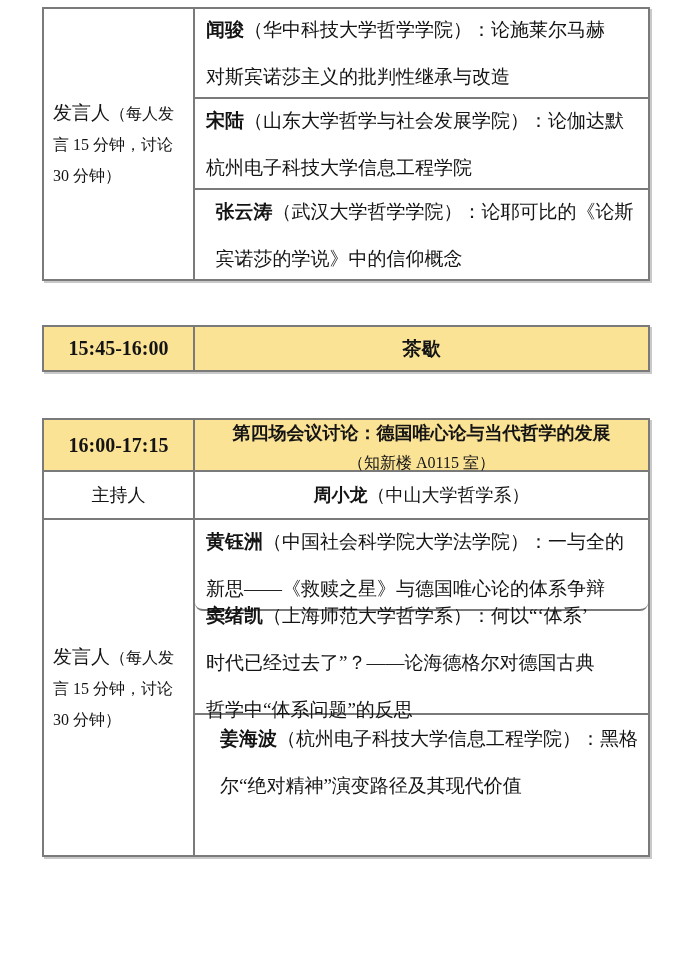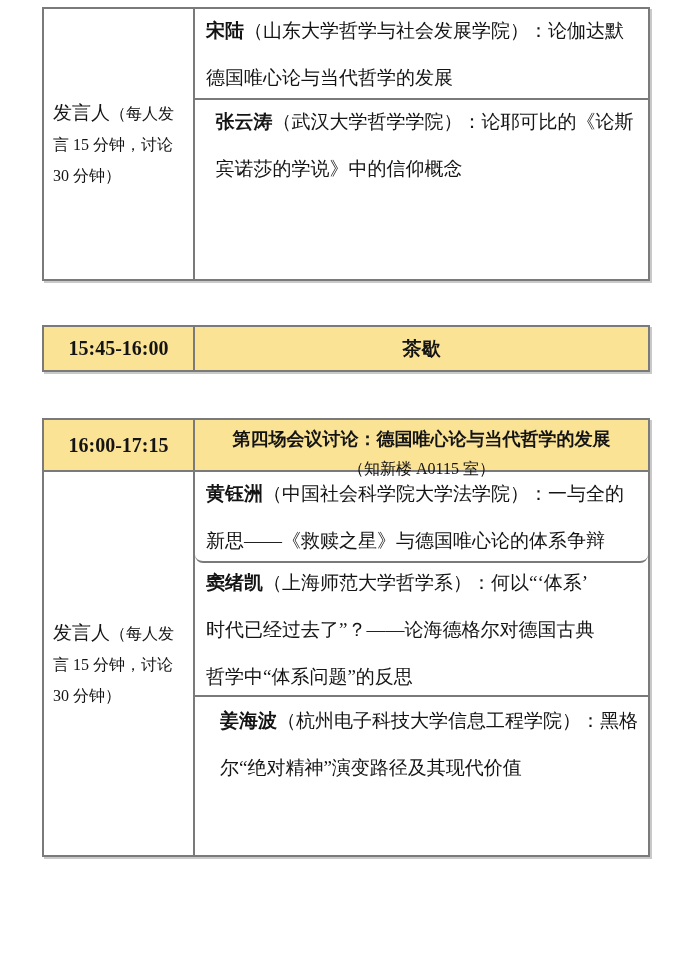--- a/index.html
+++ b/index.html
@@ -63,70 +63,81 @@
   .loc2{font-size:17px;font-weight:normal;}
   
   .block-a{top:7px;height:274px;display:flex;}
   
   .block-c{top:418px;height:439px;display:flex;flex-direction:column;}
   .hrow{
     display:flex;background:var(--hl);height:52px;box-sizing:border-box;
     border-bottom:2px solid var(--bd);flex:0 0 auto;
   }
   .hrow .tcell{height:auto;}
-  .hdr{flex:1;display:flex;flex-direction:column;align-items:center;justify-content:space-between;padding-top:2px;}
+  .hdr{flex:1;display:flex;flex-direction:column;align-items:center;justify-content:center;padding-top:2px;}
   .title{font-size:18px;font-weight:bold;line-height:34px;}
   .loc{font-size:16px;line-height:26px;}
   .chairrow{
     display:flex;height:48px;box-sizing:border-box;border-bottom:2px solid var(--bd);flex:0 0 auto;
   }
   .chairrow .lc{
     width:151px;flex:0 0 151px;box-sizing:border-box;border-right:2px solid var(--bd);
     display:flex;align-items:center;justify-content:center;font-size:18px;
   }
   .chairrow .rc{
     flex:1;display:flex;align-items:center;justify-content:center;font-size:18px;
   }
   .cbody{flex:1;display:flex;}
-  .rc1{height:91px;border-radius:8px;}.rc2{height:134px;}.rc3{height:93px;}
+  .rc1{height:91px;border-radius:8px;}.rc2{height:104px;}.rc3{height:93px;}
   .rc3{border-bottom:none;padding-left:20px;}
 </style>
 </head>
 <body>
 
 <div class="page">
 
   <div class="tbl block-a split">
     <div class="lcell">
       <div class="wrap"><span class="role-main">发言人</span><span>（每人发言 15 分钟，讨论 30 分钟）</span></div>
     </div>
     <div class="rcol">
+      <div class="srow ra1">
+        <p><span class="nm">闻骏</span><span>（华中科技大学哲学学院）：论施莱尔马赫
+对斯宾诺莎主义的批判性继承与改造</span></p>
+      </div>
       <div class="srow ra2">
         <p><span class="nm">宋陆</span><span>（山东大学哲学与社会发展学院）：论伽达默
-德国唯心论与当代哲学的发展</span></p>
+杭州电子科技大学信息工程学院</span></p>
       </div>
       <div class="srow ra3">
         <p><span class="nm">张云涛</span><span>（武汉大学哲学学院）：论耶可比的《论斯
 宾诺莎的学说》中的信仰概念</span></p>
       </div>
     </div>
   </div>
 
   <div class="tbl bar tea">
     <div class="tcell">15:45-16:00</div>
     <div class="ccell">茶歇</div>
   </div>
 
   <div class="tbl block-c">
     <div class="hrow">
       <div class="tcell">16:00-17:15</div>
       <div class="hdr">
         <div class="title">第四场会议讨论：德国唯心论与当代哲学的发展</div>
         <div class="loc">（知新楼 A0115 室）</div>
       </div>
+    </div>
+    <div class="chairrow">
+      <div class="lc">主持人</div>
+      <div class="rc">
+          <span class="nm">周小龙</span>
+          <span>（中山大学哲学系）</span>
+        </div>
     </div>
     <div class="cbody split">
       <div class="lcell">
         <div class="wrap"><span class="role-main">发言人</span><span>（每人发言 15 分钟，讨论 30 分钟）</span></div>
       </div>
       <div class="rcol">
         <div class="srow rc1">
           <p><span class="nm">黄钰洲</span><span>（中国社会科学院大学法学院）：一与全的
 新思——《救赎之星》与德国唯心论的体系争辩</span></p>
         </div>

